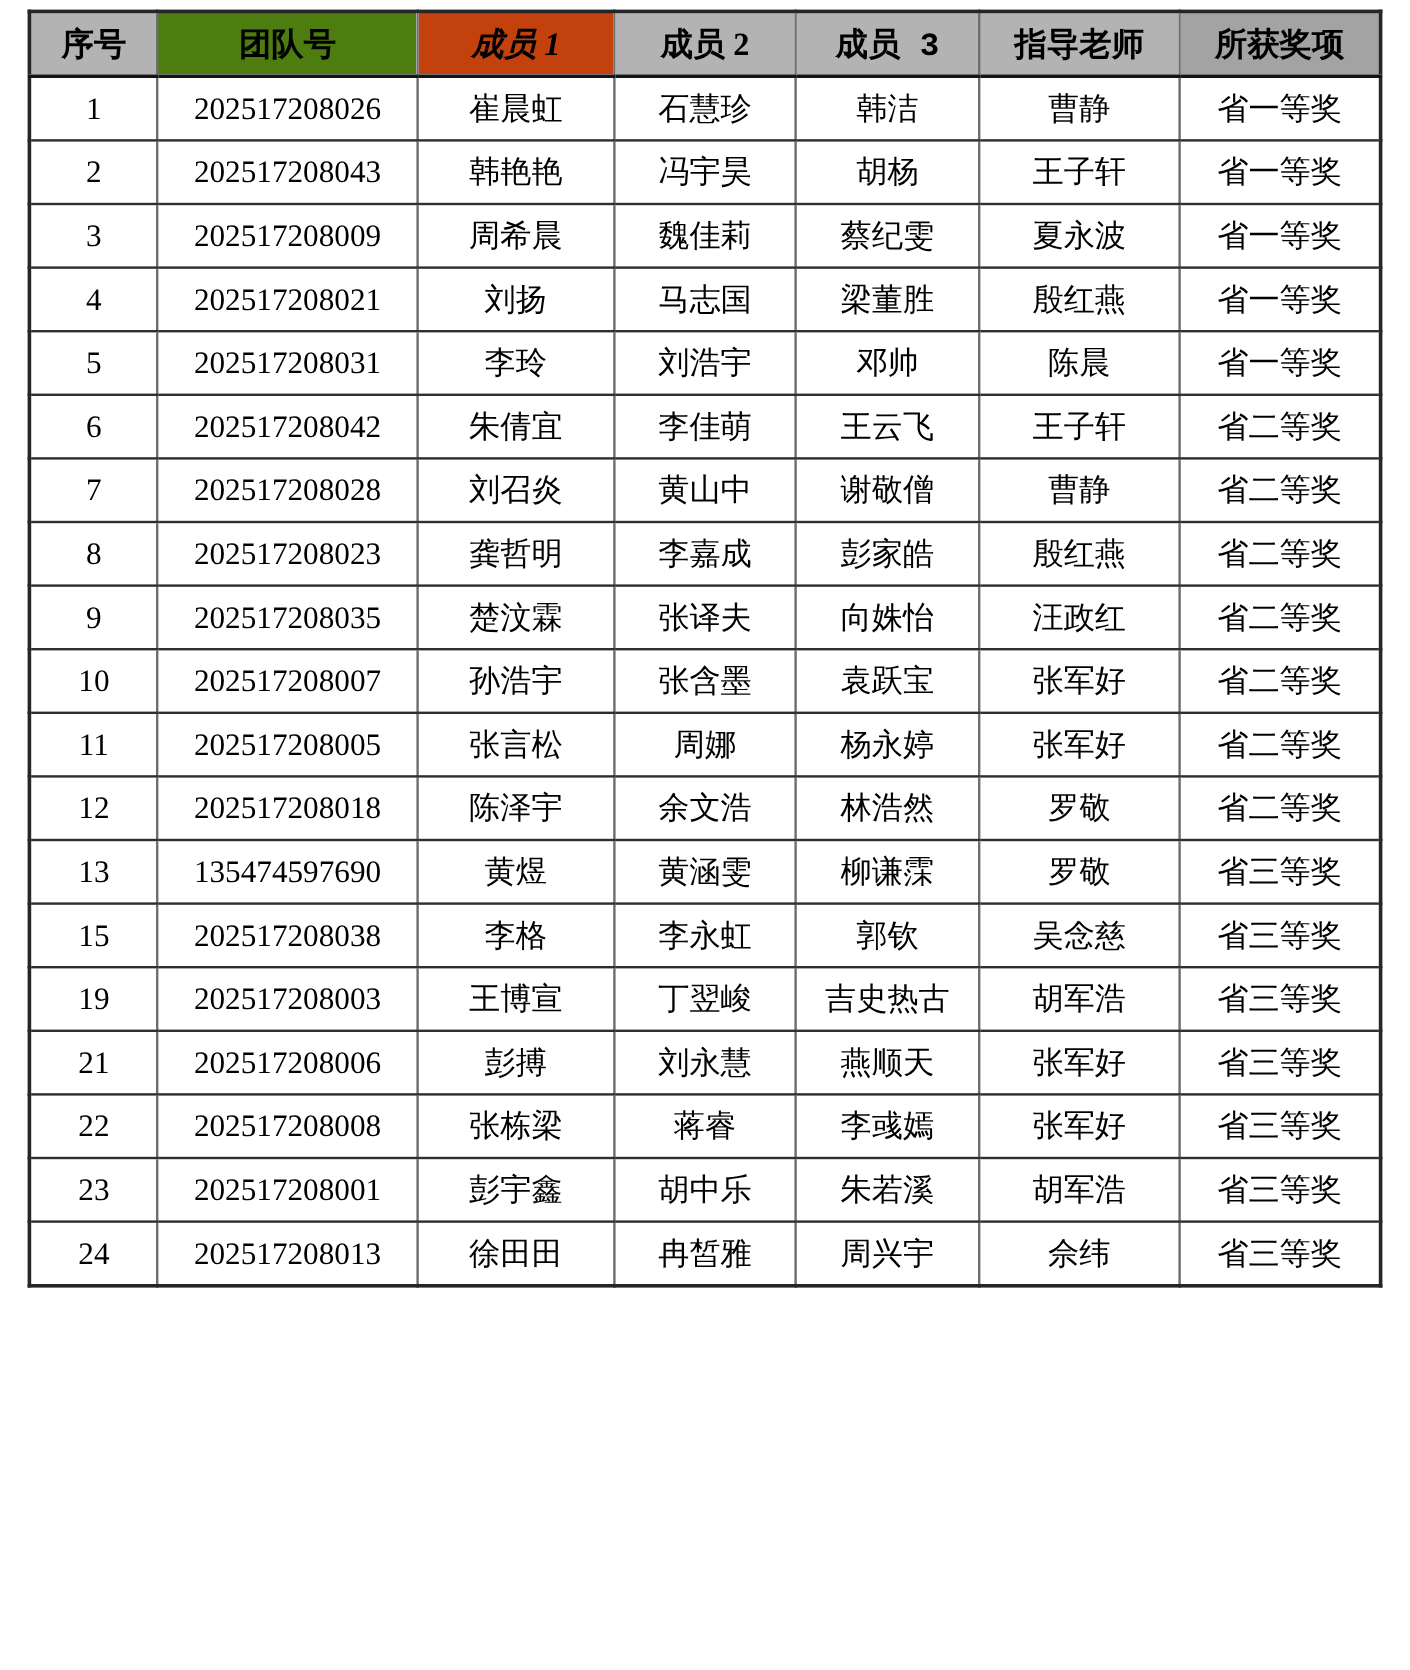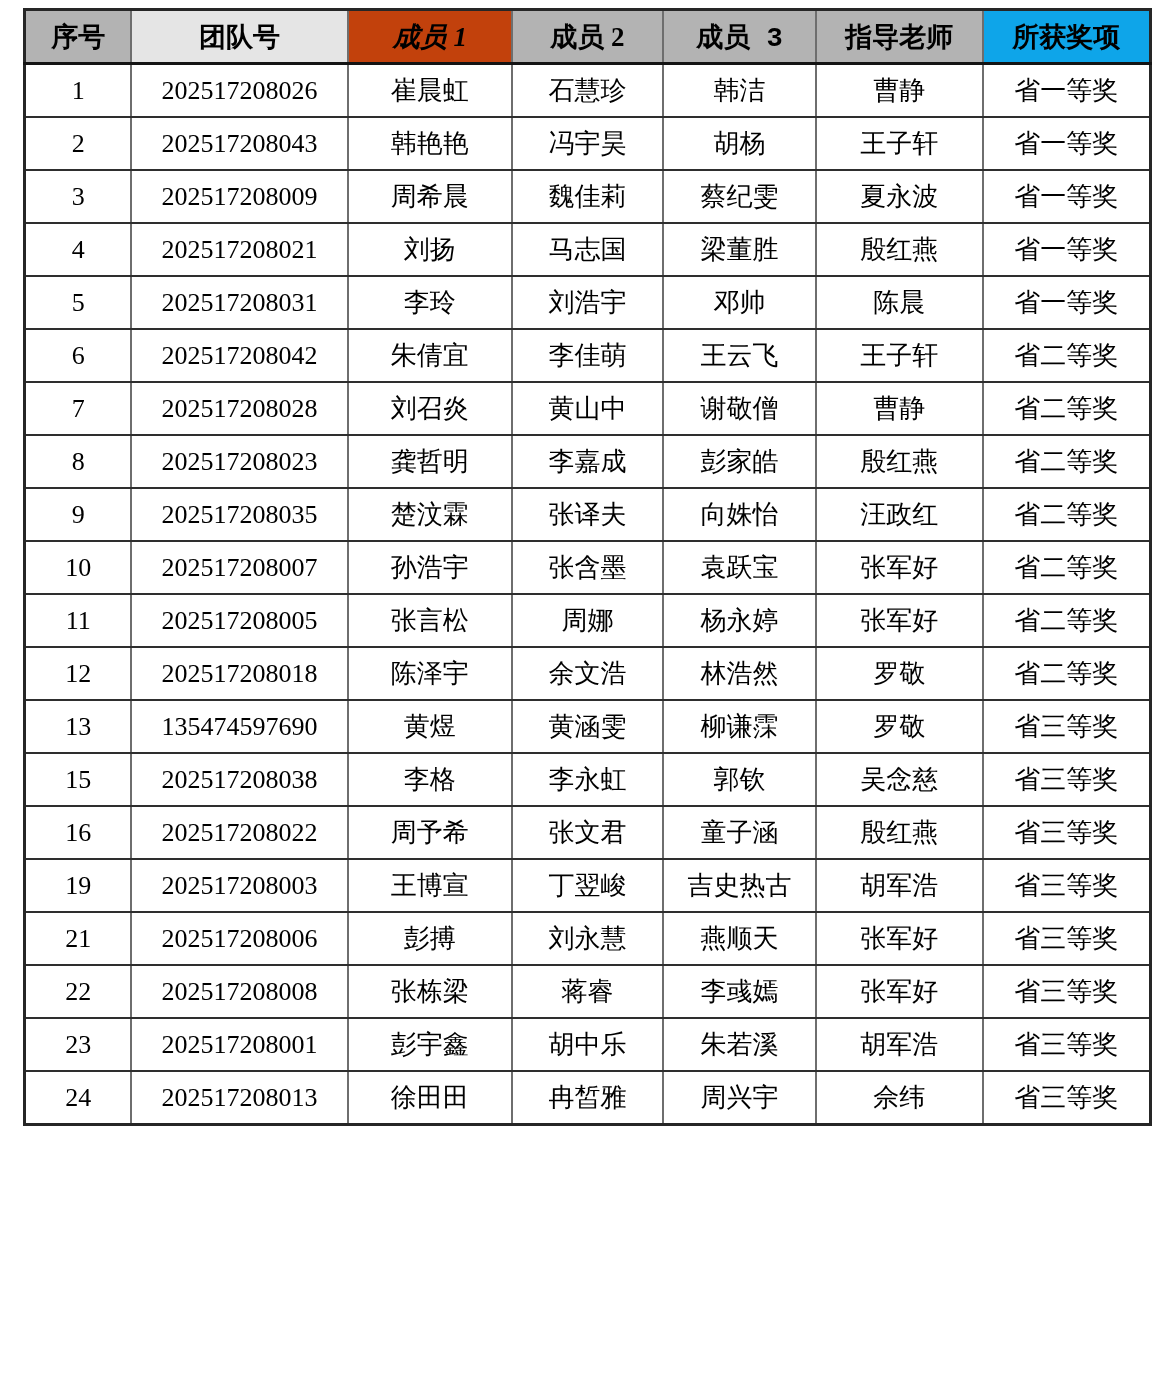--- a/index.html
+++ b/index.html
@@ -60,26 +60,26 @@
       <col class="c-team">
       <col class="c-m1">
       <col class="c-m2">
       <col class="c-m3">
       <col class="c-advisor">
       <col class="c-award">
     </colgroup>
     <thead>
       <tr>
           <th style="background: rgb(179, 179, 179);">序号</th>
-          <th style="background: #e5e5e5;">团队号</th>
+          <th style="background: #4d7c0f;">团队号</th>
           <th style="background: #c2410c; font-style: italic;">成员 1</th>
           <th style="background: rgb(179, 179, 179);">成员 2</th>
           <th style="background: rgb(179, 179, 179); font-family: Liberation Mono, monospace;">成员 3</th>
           <th style="background: rgb(179, 179, 179);">指导老师</th>
-          <th style="background: #0ea5e9;">所获奖项</th>
+          <th style="background: #a3a3a3;">所获奖项</th>
         </tr>
     </thead>
     <tbody>
         <tr>
           <td>1</td>
           <td>202517208026</td>
           <td>崔晨虹</td>
           <td>石慧珍</td>
           <td>韩洁</td>
           <td>曹静</td>
@@ -196,29 +196,20 @@
         <tr>
           <td>15</td>
           <td>202517208038</td>
           <td>李格</td>
           <td>李永虹</td>
           <td>郭钦</td>
           <td>吴念慈</td>
           <td>省三等奖</td>
         </tr>
         <tr>
-          <td>16</td>
-          <td>202517208022</td>
-          <td>周予希</td>
-          <td>张文君</td>
-          <td>童子涵</td>
-          <td>殷红燕</td>
-          <td>省三等奖</td>
-        </tr>
-        <tr>
           <td>19</td>
           <td>202517208003</td>
           <td>王博宣</td>
           <td>丁翌峻</td>
           <td>吉史热古</td>
           <td>胡军浩</td>
           <td>省三等奖</td>
         </tr>
         <tr>
           <td>21</td>

